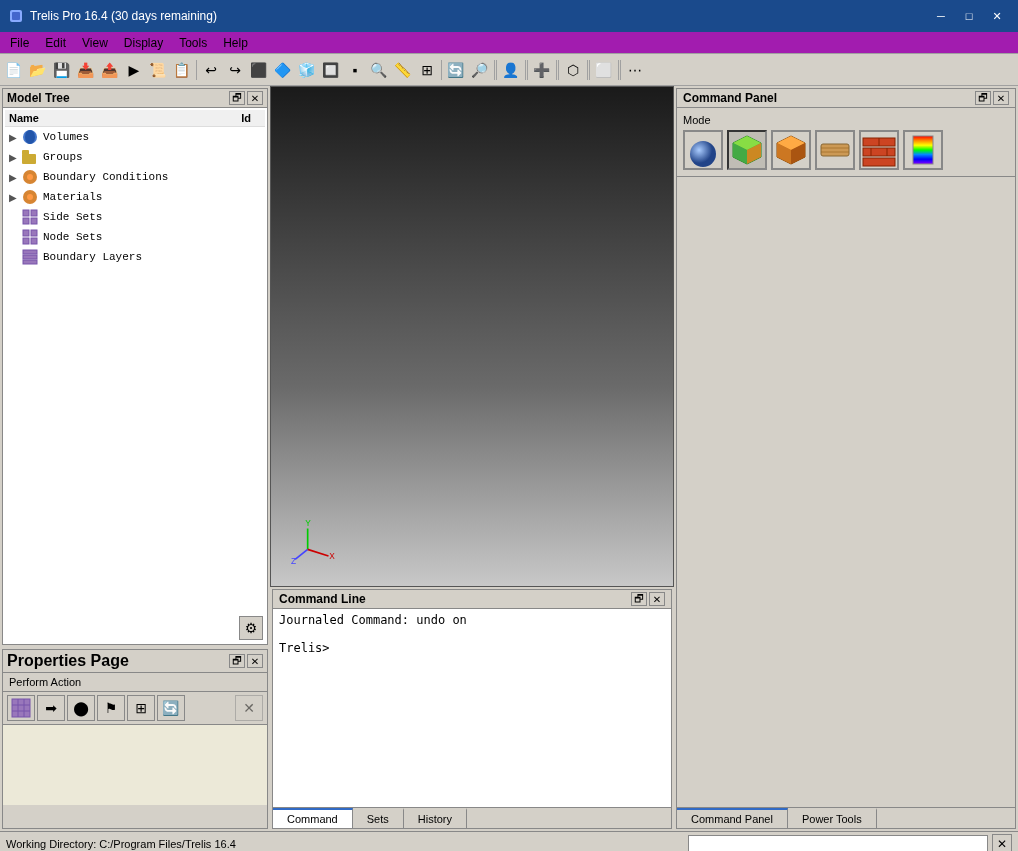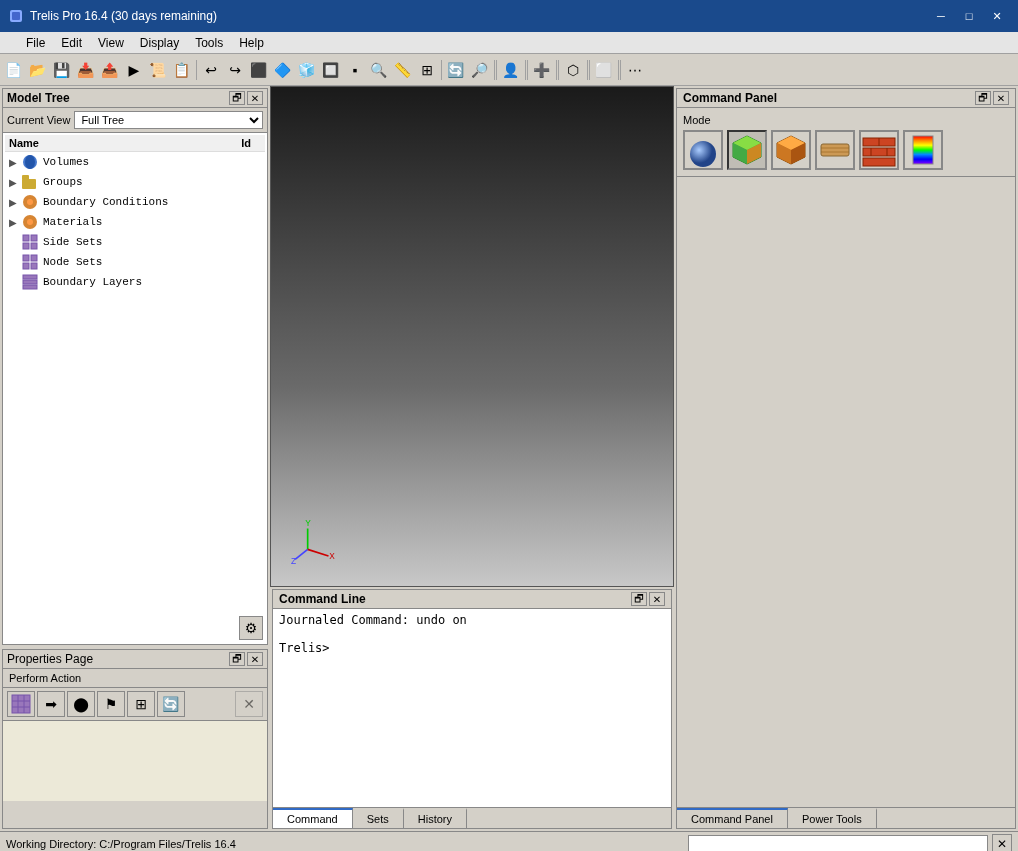--- a/index.html
+++ b/index.html
@@ -5,21 +5,21 @@
     * { box-sizing: border-box; margin: 0; padding: 0; }
     body { font-family: 'Segoe UI', Tahoma, Geneva, Verdana, sans-serif; font-size: 12px; background: #d4d0c8; overflow: hidden; width: 1018px; height: 851px; }
 
     
     #title-bar { background: #1a4a8c; color: white; height: 28px; display: flex; align-items: center; padding: 16px 8px; justify-content: space-between; }
     #title-bar .title-left { display: flex; align-items: center; gap: 6px; }
     #title-bar .win-controls { display: flex; gap: 2px; }
     #title-bar .win-btn { width: 26px; height: 20px; background: transparent; border: none; color: white; cursor: pointer; font-size: 11px; display: flex; align-items: center; justify-content: center; }
 
     
-    #menu-bar { background: #e5e5e5; height: 22px; display: flex; align-items: center; padding: 0 18px; border-bottom: 1px solid #a0a0a0; }
+    #menu-bar { background: #a21caf; height: 22px; display: flex; align-items: center; padding: 0 2px; border-bottom: 1px solid #a0a0a0; }
     .menu-item { padding: 2px 8px; cursor: pointer; font-size: 12px; }
 
     
     #toolbar { background: #d4d0c8; border-bottom: 1px solid #a0a0a0; display: flex; align-items: center; padding: 2px; flex-wrap: wrap; min-height: 32px; }
     .tb-btn { width: 24px; height: 24px; background: #d4d0c8; border: 1px solid transparent; cursor: pointer; display: flex; align-items: center; justify-content: center; font-size: 14px; }
     .tb-sep { width: 1px; height: 20px; background: #a0a0a0; margin: 0 2px; }
     .tb-sep-double { display: flex; gap: 1px; margin: 0 2px; }
     .tb-sep-double span { width: 1px; height: 20px; background: #a0a0a0; }
 
     
@@ -42,21 +42,21 @@
     .tree-item { display: flex; align-items: center; padding: 2px 4px; cursor: pointer; font-size: 11px; }
     .tree-item .expand-icon { width: 12px; font-size: 10px; color: #555; }
     .tree-item .item-icon { width: 18px; height: 16px; margin-right: 4px; display: inline-flex; align-items: center; justify-content: center; }
     .tree-item .item-label { flex: 1; font-family: Liberation Mono, monospace; }
     #model-tree-footer { padding: 4px; display: flex; justify-content: flex-end; }
     .footer-icon { width: 24px; height: 24px; background: #d4d0c8; border: 1px solid #888; cursor: pointer; display: flex; align-items: center; justify-content: center; font-size: 14px; }
 
     
     #properties-panel { border: 1px solid #888; margin: 2px; background: #d4d0c8; }
     #props-header { background: #d4d0c8; padding: 2px 4px; display: flex; align-items: center; justify-content: space-between; border-bottom: 1px solid #888; }
-    #props-header .title { font-weight: normal; font-size: 12px; }
+    #props-header .title { font-weight: bold; font-size: 16px; }
     #props-header .btns { display: flex; gap: 2px; }
     #props-header .hbtn { width: 16px; height: 14px; background: #d4d0c8; border: 1px solid #888; cursor: pointer; font-size: 10px; display: flex; align-items: center; justify-content: center; }
     #perform-action { padding: 3px 6px; font-size: 11px; border-bottom: 1px solid #888; }
     #action-toolbar { display: flex; gap: 2px; padding: 3px 4px; border-bottom: 1px solid #888; }
     .action-btn { width: 28px; height: 26px; background: #d4d0c8; border: 1px solid #888; cursor: pointer; display: flex; align-items: center; justify-content: center; font-size: 14px; }
     .action-btn.disabled { opacity: 0.5; cursor: default; }
     #action-close { margin-left: auto; }
     #props-content { background: #ece9d8; height: 80px; }
 
     
@@ -179,26 +179,20 @@
   <div id="left-panel">
 
     <div id="model-tree">
       <div id="model-tree-header">
         <span class="title">Model Tree</span>
         <div class="btns">
           <button class="hbtn">🗗</button>
           <button class="hbtn">✕</button>
         </div>
       </div>
-      <div id="current-view-bar">
-        <label>Current View</label>
-        <select id="view-select">
-          <option>Full Tree</option>
-        </select>
-      </div>
       <div id="tree-content">
         <div id="tree-columns">
           <span>Name</span>
           <span class="col-id">Id</span>
         </div>
 
         <div class="tree-item">
           <span class="expand-icon">▶</span>
           <span class="item-icon">
             <svg width="16" height="16">

